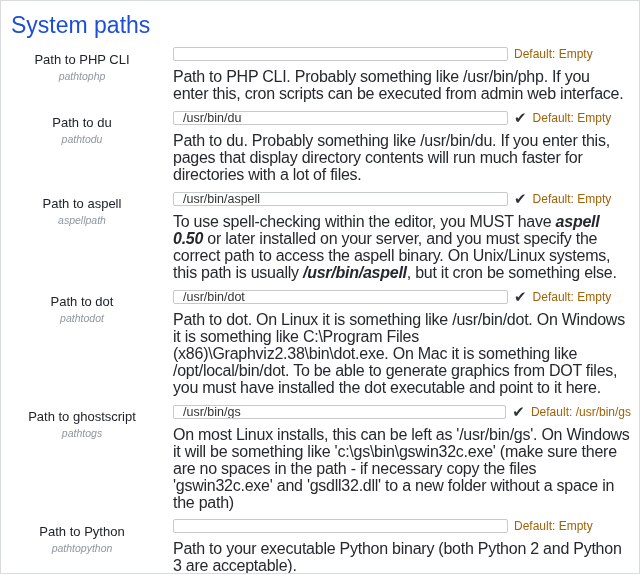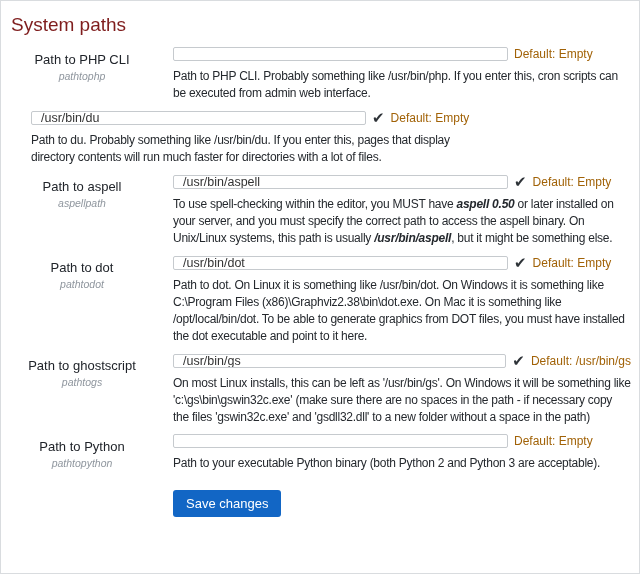--- a/index.html
+++ b/index.html
@@ -7,40 +7,40 @@
   body {
     width:640px; height:574px;
     background:#ffffff;
     border:1px solid #d9dcdf;
     padding:10px 10px 0 10px;
     overflow:hidden;
     font-family:"Liberation Sans", sans-serif;
     color:#1d2125;
   }
   .page-title {
-    font-size:19px; font-weight:500; color:#7f1d1d;
+    font-size:23px; font-weight:500; color:#1d4ed8;
     margin:2px 0 10px 0; line-height:24px;
   }
   .setting-row { display:flex; margin-bottom:8px; }
   .label-col { flex:0 0 142px; width:142px; text-align:center; padding-top:5px; }
   .setting-label { font-size:13px; color:#20242a; line-height:16px; }
   .setting-code { font-size:10.5px; color:#8f969e; line-height:14px; margin-top:1px;font-style:italic; }
   .content-col { flex:1 1 auto; margin-left:20px; max-width:458px; }
   .input-row { display:flex; align-items:center; }
   .path-input {
     width:335px; height:14px;
     border:1px solid #c6cace; border-radius:2px;
     padding:4px 9px; font-size:12.5px;
     font-family:"Liberation Sans", sans-serif;
     color:#333; background:#fff; outline:none;
   }
   .check-icon { font-size:15px; color:#2e3338; line-height:1; margin-left:6px; }
   .default-text { font-size:12px; color:#a16207; white-space:nowrap; margin-left:6px; }
   .setting-desc {
-    margin-top:7px; font-size:12px; letter-spacing:-0.25px;
+    margin-top:7px; font-size:16px; letter-spacing:-0.25px;
     line-height:17px; color:#25292e;
   }
   .setting-desc span.b { font-weight:bold;font-style:italic; }
   .setting-desc span.i { font-style:italic; }
   .save-btn {
     margin-top:10px; margin-left:162px;
     background:#1266c5; color:#ffffff;
     border:none; border-radius:3px;
     padding:6px 13px; font-size:13px;
     font-family:"Liberation Sans", sans-serif;
@@ -63,20 +63,24 @@
     <div class="input-row">
       <input type="text" class="path-input" value="" style="">
 
       <span class="default-text">Default: Empty</span>
     </div>
     <div class="setting-desc"><span>Path to PHP CLI. Probably something like /usr/bin/php. If you enter this, cron scripts can be executed from admin web interface.</span></div>
   </div>
 </div>
 
 <div class="setting-row">
+  <div class="label-col">
+    <div class="setting-label">Path to du</div>
+    <div class="setting-code">pathtodu</div>
+  </div>
   <div class="content-col">
     <div class="input-row">
       <input type="text" class="path-input" value="/usr/bin/du" style="">
       <span class="check-icon">✔</span>
       <span class="default-text">Default: Empty</span>
     </div>
     <div class="setting-desc"><span>Path to du. Probably something like /usr/bin/du. If you enter this, pages that display directory contents will run much faster for directories with a lot of files.</span></div>
   </div>
 </div>
 
@@ -84,21 +88,21 @@
   <div class="label-col">
     <div class="setting-label">Path to aspell</div>
     <div class="setting-code">aspellpath</div>
   </div>
   <div class="content-col">
     <div class="input-row">
       <input type="text" class="path-input" value="/usr/bin/aspell" style="">
       <span class="check-icon">✔</span>
       <span class="default-text">Default: Empty</span>
     </div>
-    <div class="setting-desc"><span>To use spell-checking within the editor, you MUST have </span><span class="b">aspell 0.50</span><span> or later installed on your server, and you must specify the correct path to access the aspell binary. On Unix/Linux systems, this path is usually </span><span class="b i">/usr/bin/aspell</span><span>, but it might be something else.</span></div>
+    <div class="setting-desc"><span>To use spell-checking within the editor, you MUST have </span><span class="b">aspell 0.50</span><span> or later installed on your server, and you must specify the correct path to access the aspell binary. On Unix/Linux systems, this path is usually </span><span class="b i">/usr/bin/aspell</span><span>, but it cron be something else.</span></div>
   </div>
 </div>
 
 <div class="setting-row">
   <div class="label-col">
     <div class="setting-label">Path to dot</div>
     <div class="setting-code">pathtodot</div>
   </div>
   <div class="content-col">
     <div class="input-row">

